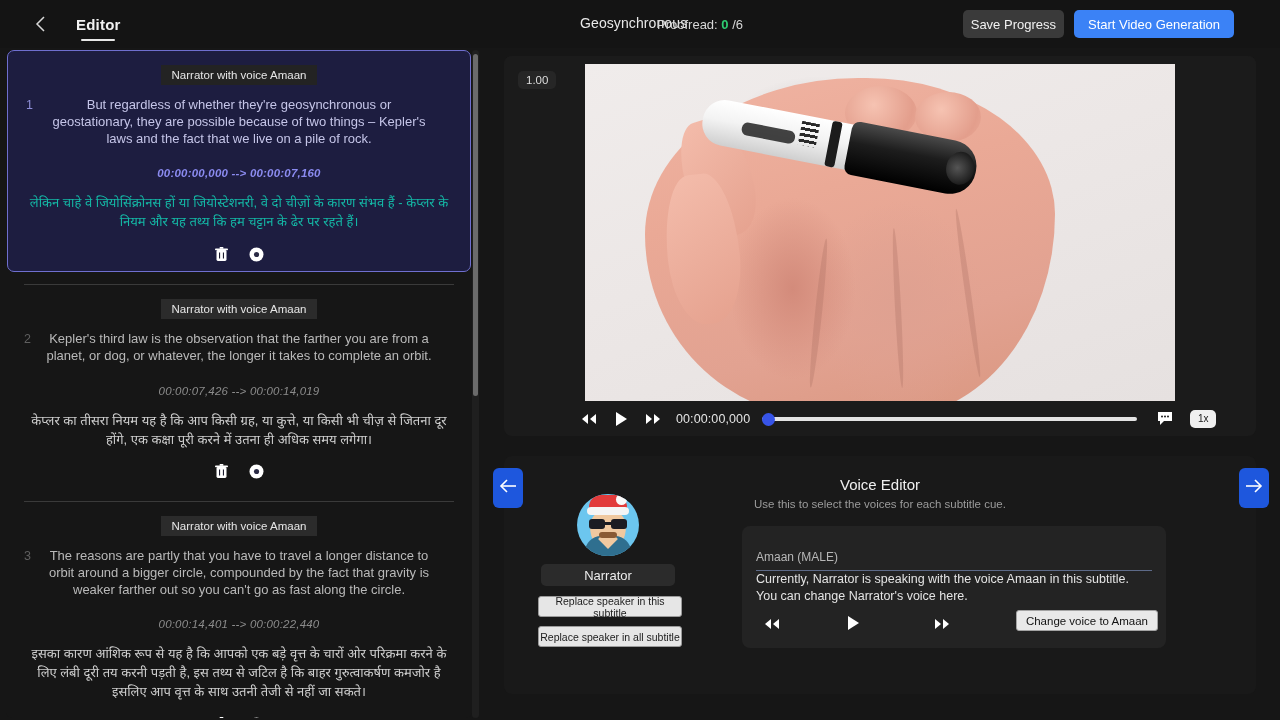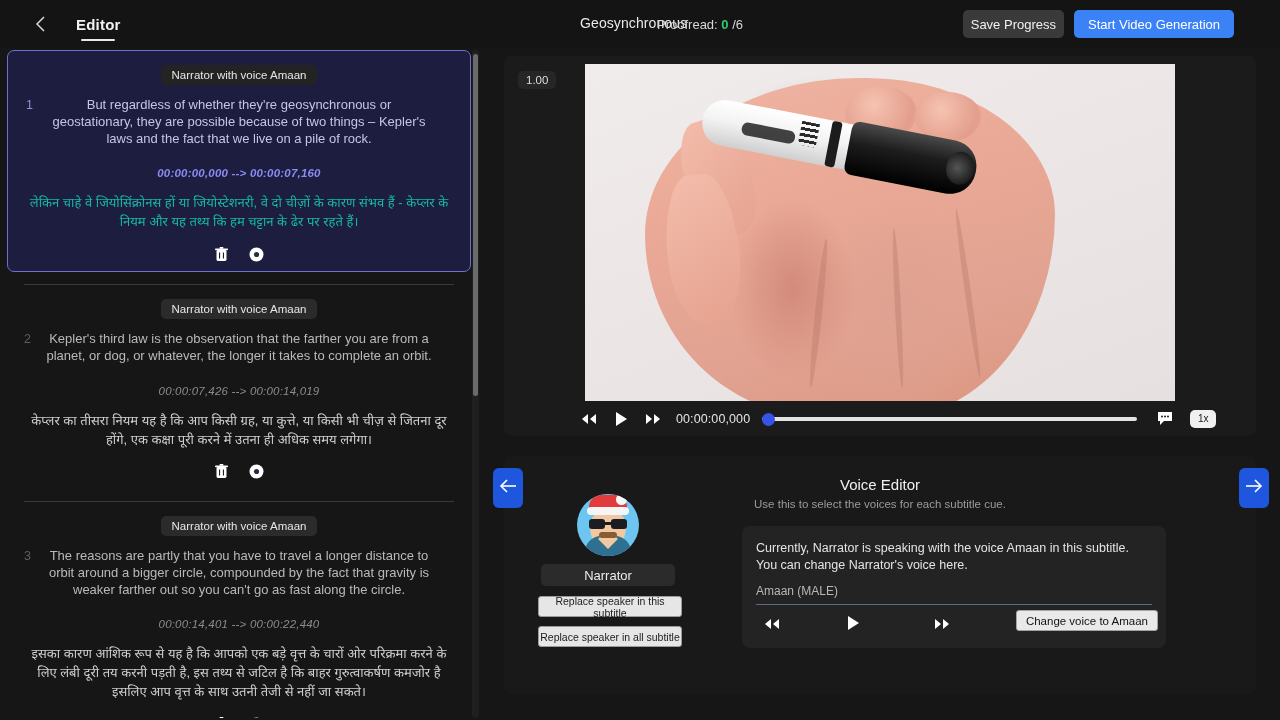--- a/index.html
+++ b/index.html
@@ -79,21 +79,21 @@
   .cue-card.active {
     background: #1d1d40;
     border: 1.5px solid #6f6fcf;
     border-radius: 7px;
     margin: 0 1px;
   }
   .cue-tagwrap { display: flex; justify-content: center; }
   .cue-tag {
     display: inline-block;
     background: #2b2b2b; color: #e6e6e6;
-    font-size: 11.5px; padding: 4px 11px; border-radius: 5px;
+    font-size: 11.5px; padding: 4px 11px; border-radius: 0;
     cursor: pointer;
   }
   .cue-card.active .cue-tag { background: #232323; }
   .cue-body { position: relative; margin-top: 12px; }
   .cue-index {
     position: absolute; left: 8px; top: 1px;
     color: #5f5f5f; font-size: 12.5px;
   }
   .cue-card.active .cue-index { color: #8f8fd8; }
   .cue-en {
@@ -563,22 +563,22 @@
         <div id="av-hat"></div>
         <div id="av-hat-brim"></div>
         <div id="av-hat-pom"></div>
       </div>
       <div id="speaker-name">Narrator</div>
       <button class="replace-btn">Replace speaker in this subtitle</button>
       <button class="replace-btn all">Replace speaker in all subtitle</button>
     </div>
 
     <div id="voice-info-box">
+      <div id="voice-name-row">Amaan (MALE)</div>
       <div id="voice-info-text">Currently, Narrator is speaking with the voice Amaan in this subtitle. You can change Narrator's voice here.</div>
-      <div id="voice-name-row">Amaan (MALE)</div>
       <div id="voice-preview-row">
         <span id="vp-rewind">
           <svg width="16" height="12" viewBox="0 0 16 12">
               <polygon points="7,1 7,11 1,6" fill="#fff"></polygon>
               <polygon points="15,1 15,11 9,6" fill="#fff"></polygon>
             </svg>
         </span>
         <span id="vp-play">
           <svg width="14" height="16" viewBox="0 0 14 16">
               <polygon points="2,1 13,8 2,15" fill="#fff"></polygon>

